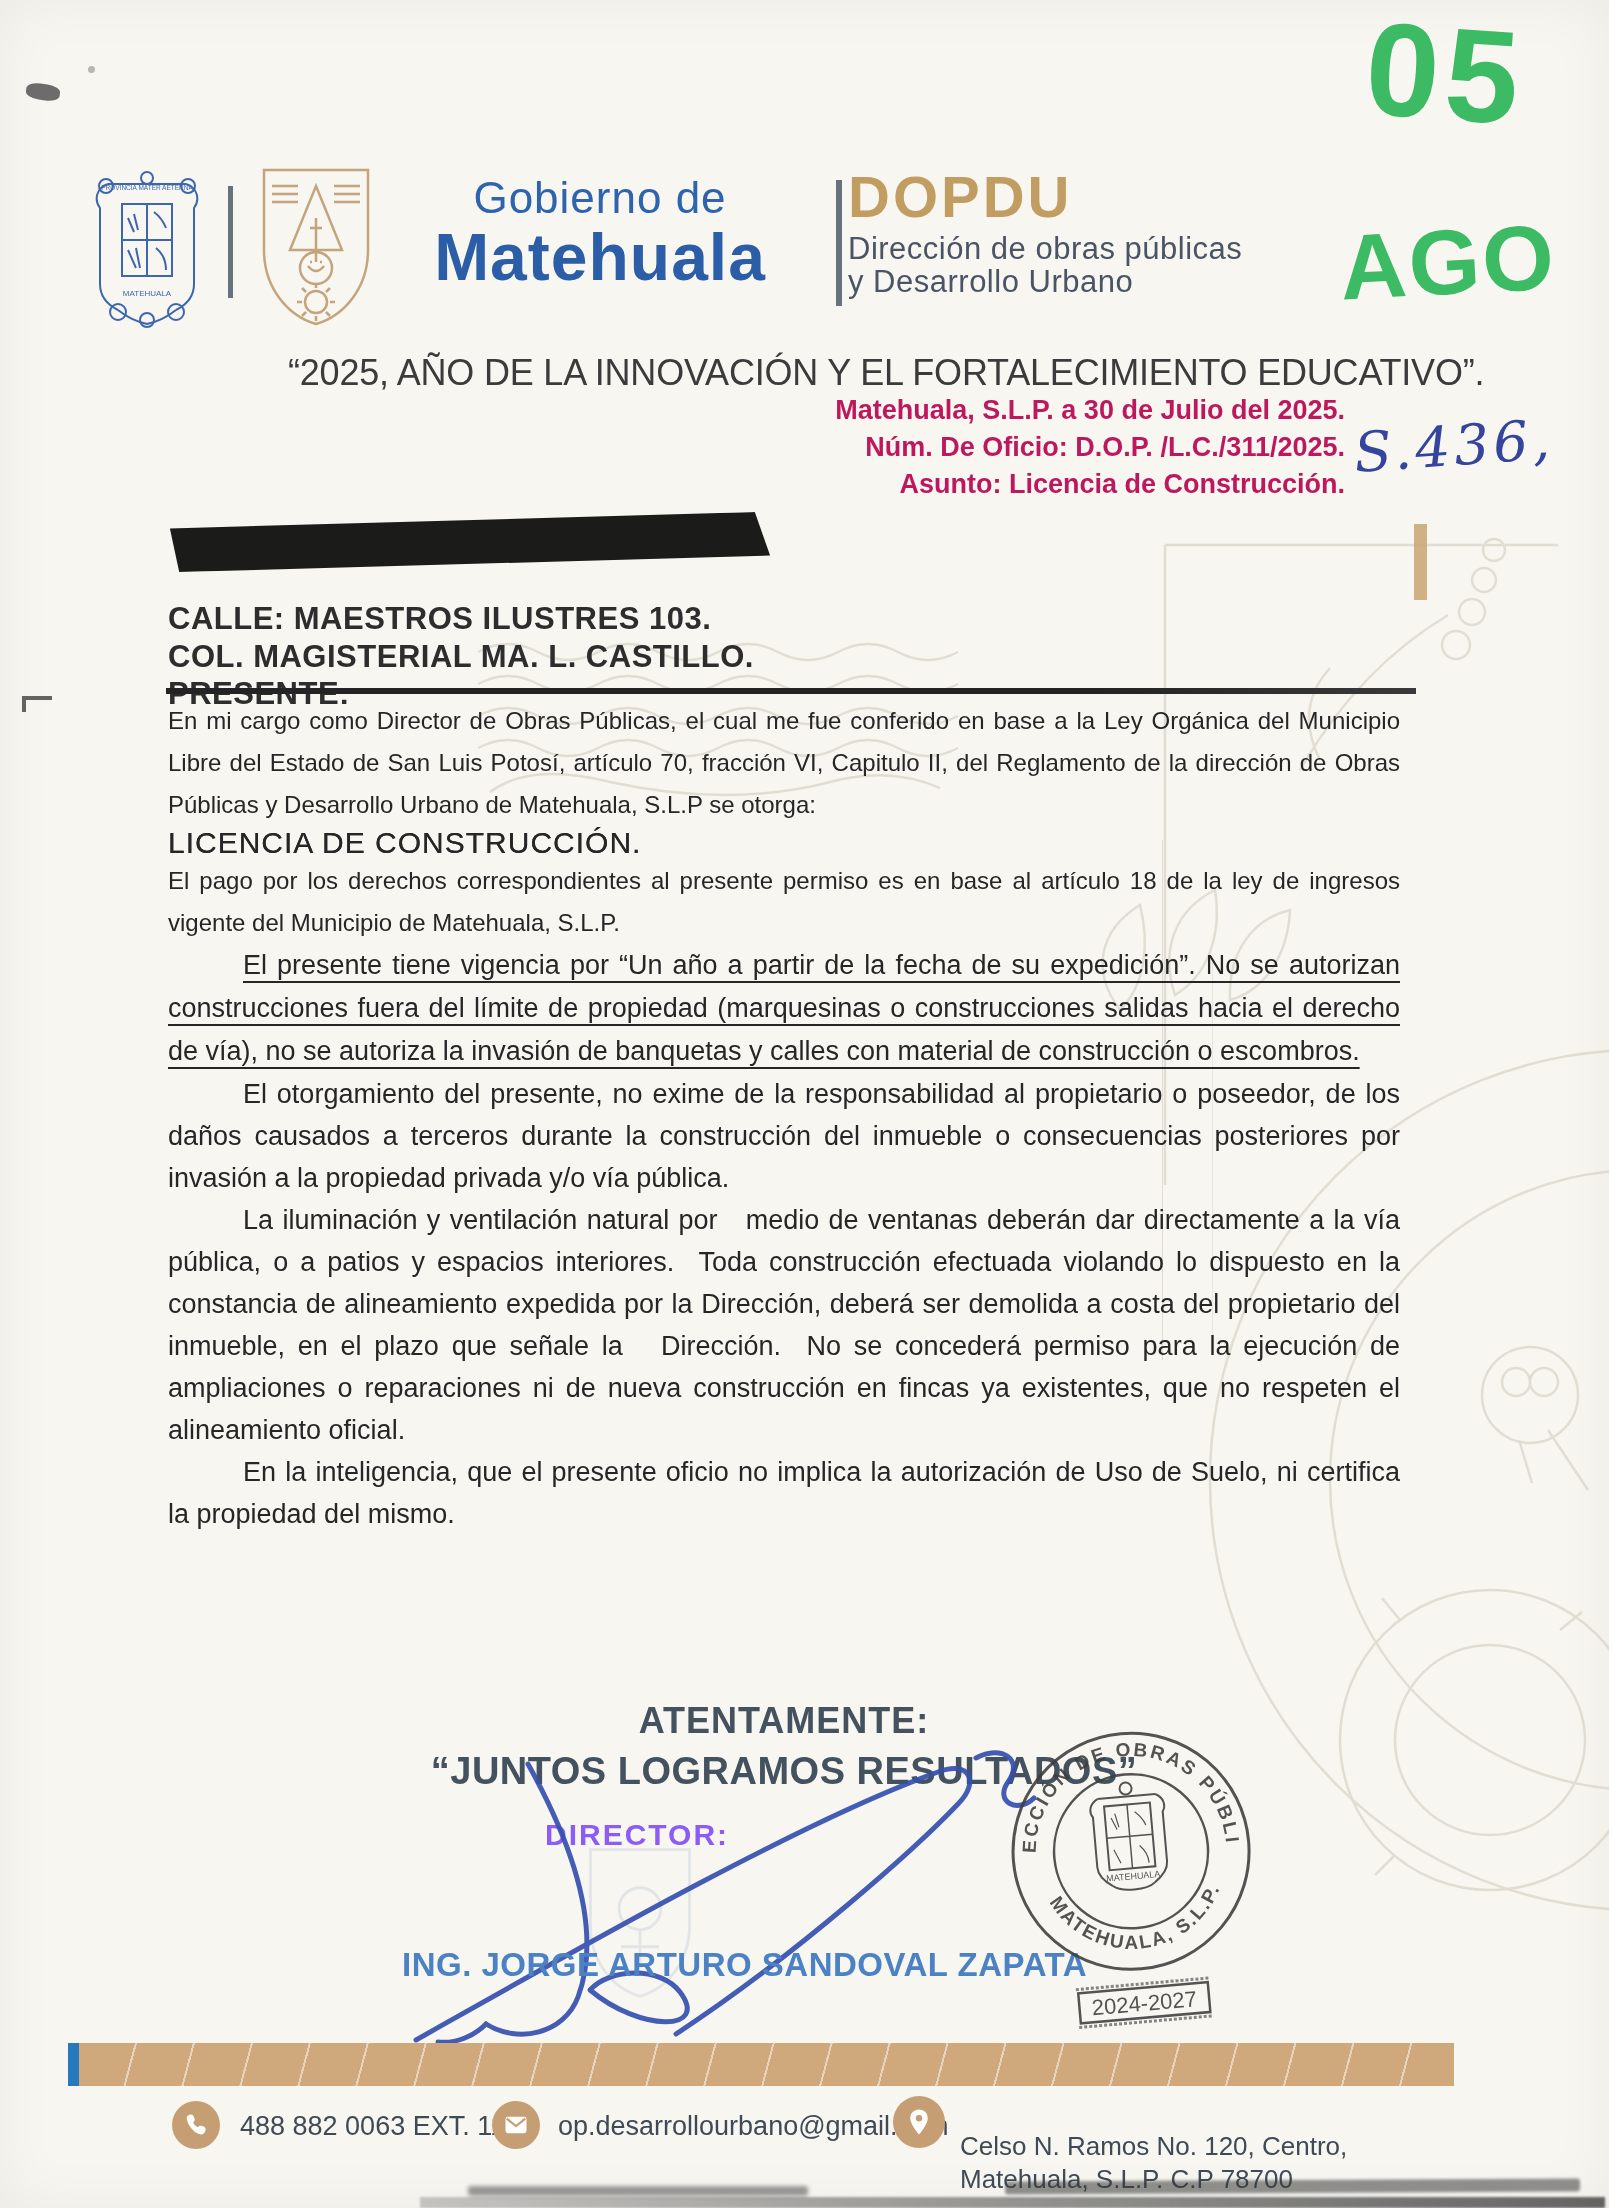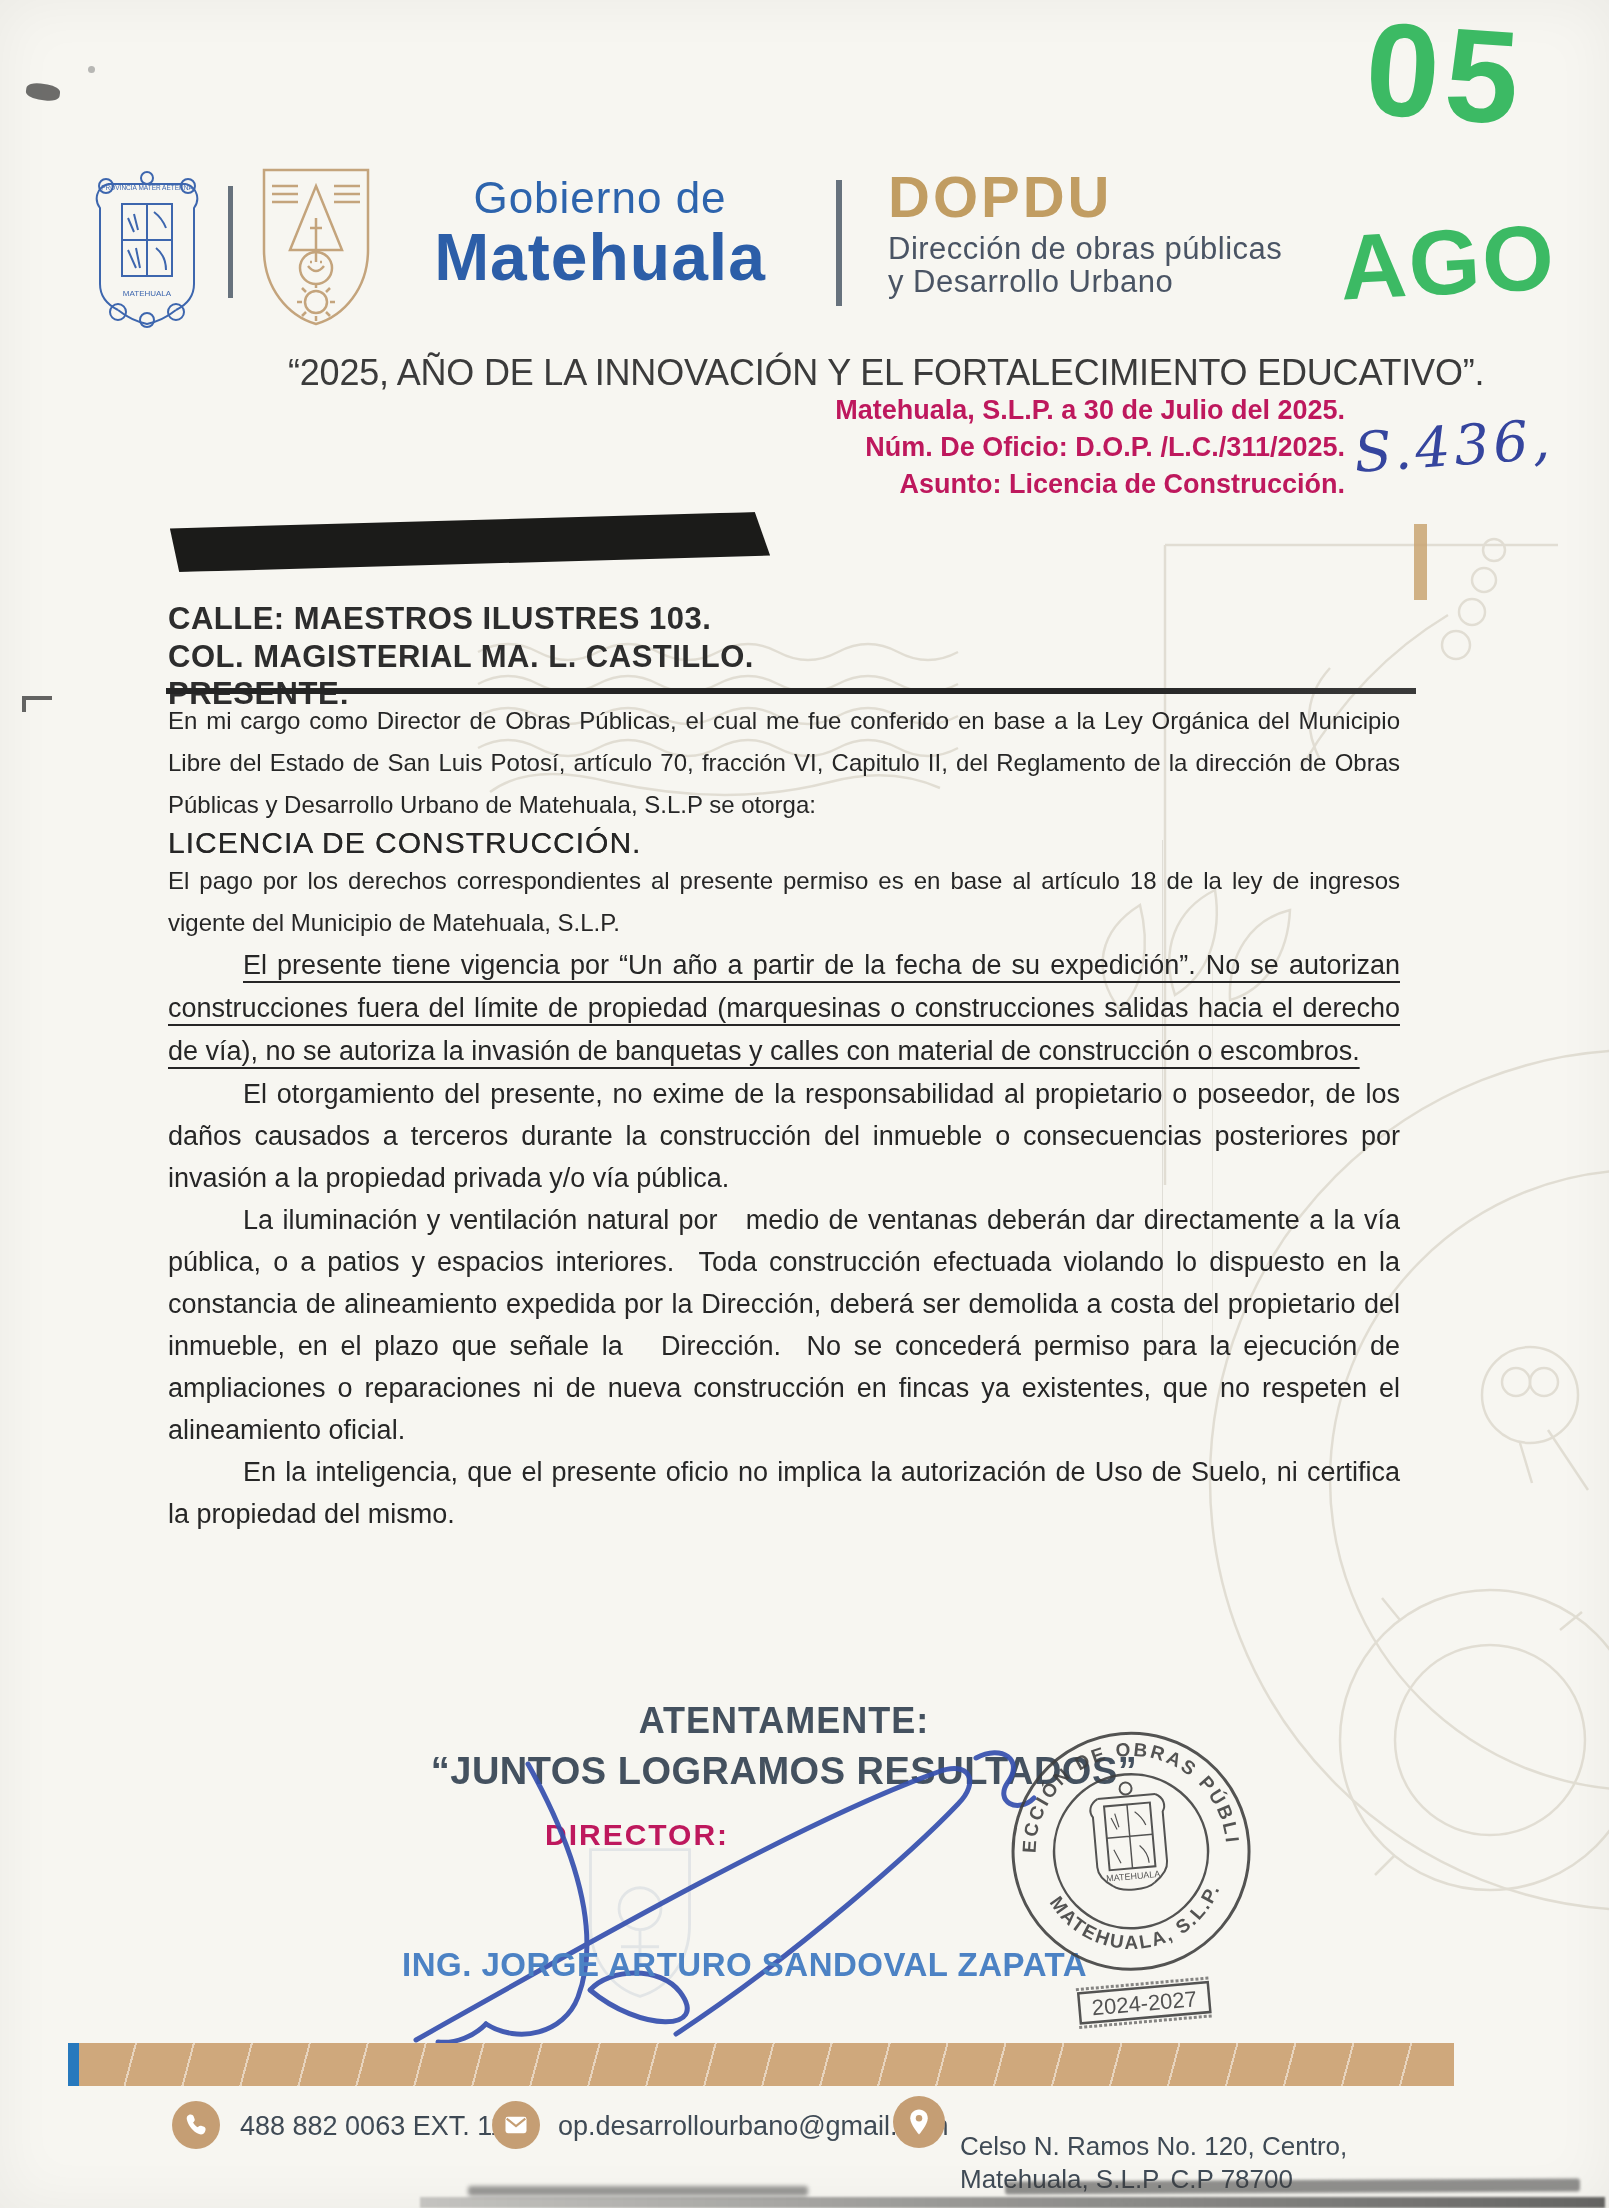--- a/index.html
+++ b/index.html
@@ -33,21 +33,21 @@
   .doc-title{margin:57px 0 0;text-align:center;font-size:30px;letter-spacing:1px;color:#222;
              text-shadow:0 0 .6px #333;}
   .p-detail{margin:33px 0 0;font-size:29px;line-height:37px;font-weight:700;letter-spacing:.5px;
             text-indent:45px;text-decoration:underline;text-decoration-thickness:2.5px;text-underline-offset:6px;}
   .p2{margin-top:22px;}
   .p-wide{font-size:27px;line-height:42px;text-indent:75px;}
   .p3{margin-top:40px;line-height:43px;text-decoration:underline;text-decoration-thickness:2px;text-underline-offset:7px;}
   .closing{width:1232px;text-align:center;color:#44515f;font-weight:700;}
   .atent{font-size:36px;letter-spacing:1px;}
   .slogan{font-size:38px;letter-spacing:.5px;margin-top:8px;}
-  .director{font-size:30px;font-weight:700;color:#be185d;letter-spacing:2px;text-align:center;}
+  .director{font-size:30px;font-weight:700;color:#8b5cf6;letter-spacing:2px;text-align:center;}
   .ing{font-size:33px;font-weight:700;color:#4c82c4;letter-spacing:.5px;white-space:nowrap;}
 
   
   .band{display:flex;width:1386px;height:43px;}
   .band-blue{width:11px;background:#2779bd;}
   .band-tan{flex:1;background:#cfa87c;
     background-image:repeating-linear-gradient(105deg,rgba(255,255,255,0) 0 54px,rgba(255,255,255,.5) 54px 56px);}
   .cicon{width:48px;height:48px;border-radius:50%;background:#c59e74;display:flex;align-items:center;justify-content:center;}
   .ctext{font-size:27px;color:#3f4a55;}
   .caddr{font-size:26px;line-height:33px;color:#3f4a55;margin-top:32px;}
@@ -124,21 +124,21 @@
     <path d="M64,126 v-5 M64,154 v5 M50,140 h-5 M78,140 h5 M54,130 l-4,-4 M74,130 l4,-4 M54,150 l-4,4 M74,150 l4,4"></path>
   </svg>
 
   <div class="abs" style="left:385px;top:173px;width:430px;text-align:center">
     <div class="brand-top">Gobierno de</div>
     <div class="brand-name">Matehuala</div>
   </div>
 
   <div class="abs divider" style="left:836px;top:180px;width:6px;height:126px"></div>
 
-  <div class="abs" style="left:888px;top:168px">
+  <div class="abs" style="left:848px;top:168px">
     <div class="dept-acr">DOPDU</div>
     <div class="dept-sub">
       <div>Dirección de obras públicas</div>
       <div>y Desarrollo Urbano</div>
     </div>
   </div>
 
   <div class="abs marker nosel" style="left:1366px;top:8px;font-size:132px;letter-spacing:6px;transform:rotate(4deg)">05</div>
   <div class="abs marker nosel" style="left:1340px;top:216px;font-size:92px;letter-spacing:2px;transform:rotate(-3deg)">AGO</div>
 

